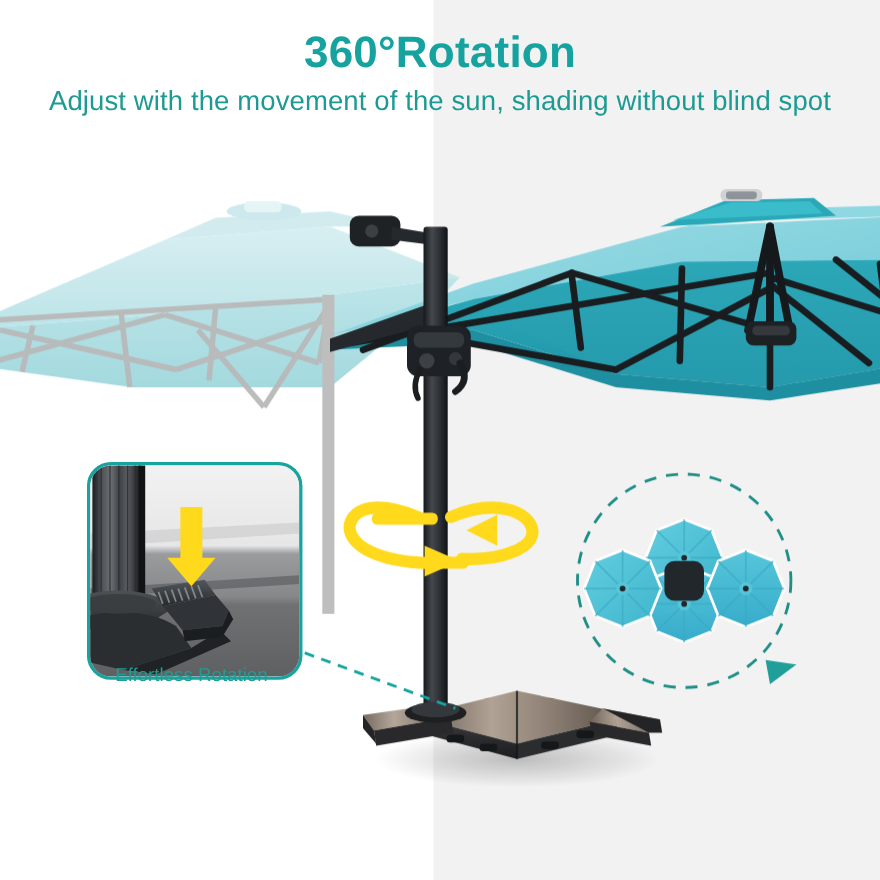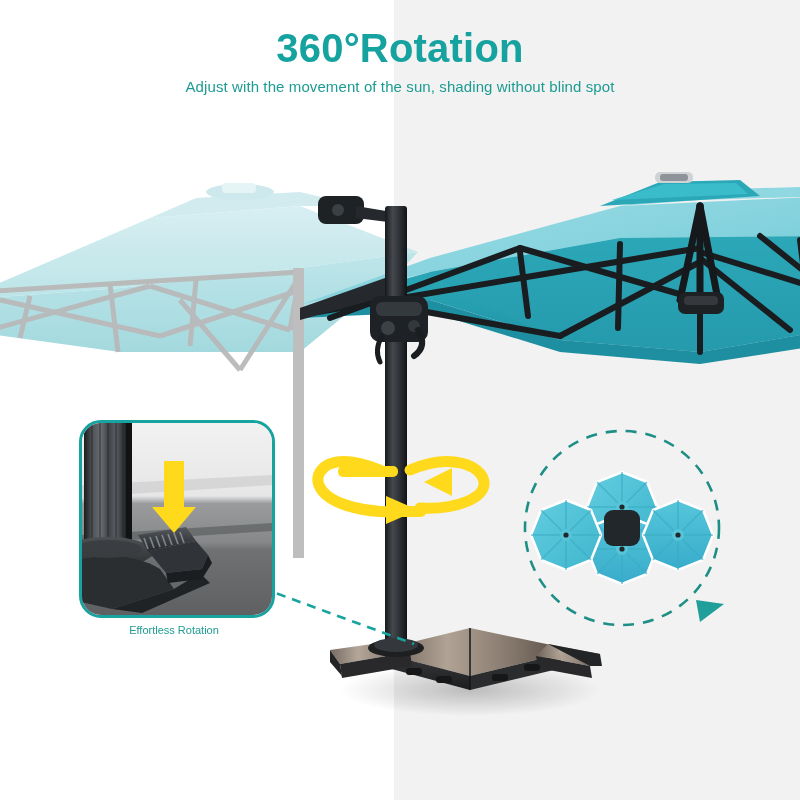--- a/index.html
+++ b/index.html
@@ -15,34 +15,34 @@
   .bg-left{position:absolute;left:0;top:0;width:394px;height:800px;background:#ffffff;}
   .bg-right{position:absolute;left:394px;top:0;width:406px;height:800px;background:#f2f2f2;}
 
   
   .title{
     position:absolute;left:0;top:26px;width:800px;text-align:center;
     font-size:40px;font-weight:bold;color:#16a3a0;letter-spacing:.2px;
   }
   .subtitle{
     position:absolute;left:0;top:78px;width:800px;text-align:center;
-    font-size:15px;font-weight:normal;color:#1d9b93;letter-spacing:.1px;
+    font-size:25px;font-weight:normal;color:#1d9b93;letter-spacing:.1px;
   }
 
   
   .art{position:absolute;left:0;top:0;width:800px;height:800px;}
 
   
   .inset{
     position:absolute;left:79px;top:420px;width:190px;height:192px;
     border:3px solid #17a39f;border-radius:22px;overflow:hidden;background:#e9e9ea;
   }
   .inset-label{
-    position:absolute;left:79px;top:624px;width:190px;text-align:center;
-    font-size:11px;color:#1f9c93;
+    position:absolute;left:79px;top:604px;width:190px;text-align:center;
+    font-size:17px;color:#1f9c93;
   }
 
   
   .circ{position:absolute;left:500px;top:424px;width:250px;height:220px;}
 </style>
 </head>
 <body>
 
 <div id="stage">
 

